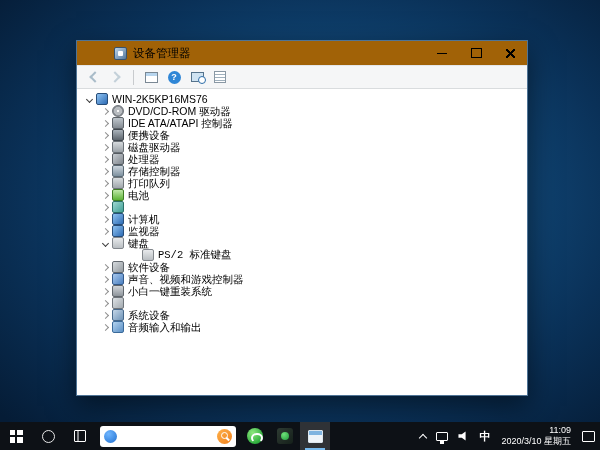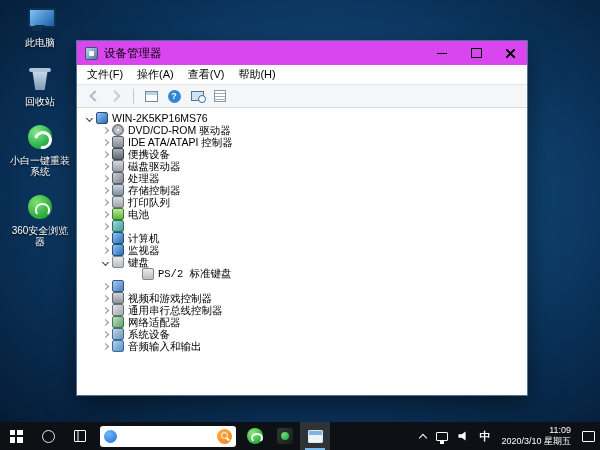--- a/index.html
+++ b/index.html
@@ -16,21 +16,21 @@
   .ic-pc::after{content:"";position:absolute;left:10px;top:21px;width:10px;height:3px;background:#10304f;box-shadow:-3px 3px 0 0 #10304f,13px 3px 0 -10px #10304f;}
   .ic-bin::before{content:"";position:absolute;left:6px;top:8px;width:18px;height:19px;background:linear-gradient(180deg,rgba(214,230,242,.95),rgba(140,168,190,.9));clip-path:polygon(8% 0,92% 0,76% 100%,24% 100%);}
   .ic-bin::after{content:"";position:absolute;left:4px;top:5px;width:22px;height:4px;background:#aec5d6;border-radius:2px;}
   .ic-xb::before{content:"";position:absolute;inset:3px;border-radius:50%;background:radial-gradient(circle at 35% 30%,#86ea86,#2bb24c 62%,#128a36);}
   .ic-xb::after{content:"";position:absolute;left:9px;top:9px;width:12px;height:12px;border:3px solid #fff;border-left-color:transparent;border-radius:50%;transform:rotate(-30deg);}
   .ic-360::before{content:"";position:absolute;inset:3px;border-radius:50%;background:radial-gradient(circle at 35% 30%,#80e070,#2fae3e 65%,#1d8c2f);}
   .ic-360::after{content:"";position:absolute;left:10px;top:11px;width:11px;height:9px;border:2.5px solid #fff;border-bottom-color:transparent;border-radius:50% 50% 40% 40%;}
 
   
   .win{position:absolute;left:76px;top:40px;width:452px;height:356px;background:#fff;border:1px solid #4f7496;box-shadow:0 10px 26px rgba(0,0,0,.5);display:flex;flex-direction:column;}
-  .titlebar{flex:0 0 24px;display:flex;align-items:center;background:#d946ef;}
+  .titlebar{flex:0 0 24px;display:flex;align-items:center;background:#a16207;padding-left:29px;}
   .tb-icon{width:13px;height:13px;margin:0 6px 0 8px;background:linear-gradient(135deg,#bcd4ea,#54779a);border:1px solid #37536f;border-radius:2px;position:relative;}
   .tb-icon::after{content:"";position:absolute;left:3px;top:3px;width:5px;height:5px;background:#fff;border-radius:1px;}
   .tb-title{font-size:11.5px;color:#000;flex:1;}
   .caps{display:flex;height:100%;}
   .cap{width:34px;height:100%;display:flex;align-items:center;justify-content:center;}
   .cap-min::before{content:"";width:10px;height:1px;background:#000;}
   .cap-max::before{content:"";width:9px;height:8px;border:1px solid #000;}
   .cap-close::before{content:"";width:9px;height:9px;background:
     linear-gradient(45deg,transparent 44%,#000 44%,#000 56%,transparent 56%),
     linear-gradient(-45deg,transparent 44%,#000 44%,#000 56%,transparent 56%);}
@@ -107,55 +107,31 @@
   .vol{width:11px;height:11px;background:#fff;clip-path:polygon(0 35%,30% 35%,65% 8%,65% 92%,30% 65%,0 65%);}
   .ime{font-size:11px;font-weight:bold;}
   .clock{display:flex;flex-direction:column;align-items:flex-end;justify-content:center;font-size:9px;line-height:11px;color:#fff;padding:0 6px;}
   .notif{width:13px;height:11px;border:1.3px solid #fff;border-radius:1px;}
 </style>
 </head>
 <body>
 
 <div class="desktop">
 
-  <div class="dicons">
-    <div class="dicon">
-      <span class="ic ic-pc"></span>
-      <span class="dlabel">此电脑</span>
-    </div>
-    <div class="dicon">
-      <span class="ic ic-bin"></span>
-      <span class="dlabel">回收站</span>
-    </div>
-    <div class="dicon">
-      <span class="ic ic-xb"></span>
-      <span class="dlabel">小白一键重装系统</span>
-    </div>
-    <div class="dicon">
-      <span class="ic ic-360"></span>
-      <span class="dlabel">360安全浏览器</span>
-    </div>
-  </div>
 
   <div class="win">
     <div class="titlebar">
       <span class="tb-icon"></span>
       <span class="tb-title">设备管理器</span>
       <div class="caps">
         <div class="cap cap-min"></div>
         <div class="cap cap-max"></div>
         <div class="cap cap-close"></div>
       </div>
     </div>
-    <div class="menubar">
-      <span class="menu-item">文件(F)</span>
-      <span class="menu-item">操作(A)</span>
-      <span class="menu-item">查看(V)</span>
-      <span class="menu-item">帮助(H)</span>
-    </div>
     <div class="toolbar">
       <div class="tbtn">
           <span class="ico-back"></span>
         </div>
       <div class="tbtn">
           <span class="ico-fwd"></span>
         </div>
       <span class="sep"></span>
       <div class="tbtn">
           <span class="ico-console"></span>
@@ -235,36 +211,36 @@
           <span class="ticon i-kbd"></span>
           <span class="tlabel">键盘</span>
         </div>
       <div class="trow lv2">
           <span class="chev none"></span>
           <span class="ticon i-kbd"></span>
           <span class="tlabel">PS/2 标准键盘</span>
         </div>
       <div class="trow lv1">
           <span class="chev"></span>
+          <span class="ticon i-soft"></span>
+          <span class="tlabel">软件设备</span>
+        </div>
+      <div class="trow lv1">
+          <span class="chev"></span>
           <span class="ticon i-snd"></span>
+          <span class="tlabel">声音、视频和游戏控制器</span>
         </div>
       <div class="trow lv1">
           <span class="chev"></span>
           <span class="ticon i-mouse"></span>
-          <span class="tlabel">视频和游戏控制器</span>
+          <span class="tlabel">小白一键重装系统</span>
         </div>
       <div class="trow lv1">
           <span class="chev"></span>
           <span class="ticon i-usb"></span>
-          <span class="tlabel">通用串行总线控制器</span>
-        </div>
-      <div class="trow lv1">
-          <span class="chev"></span>
-          <span class="ticon i-net"></span>
-          <span class="tlabel">网络适配器</span>
         </div>
       <div class="trow lv1">
           <span class="chev"></span>
           <span class="ticon i-sys"></span>
           <span class="tlabel">系统设备</span>
         </div>
       <div class="trow lv1">
           <span class="chev"></span>
           <span class="ticon i-aud"></span>
           <span class="tlabel">音频输入和输出</span>

